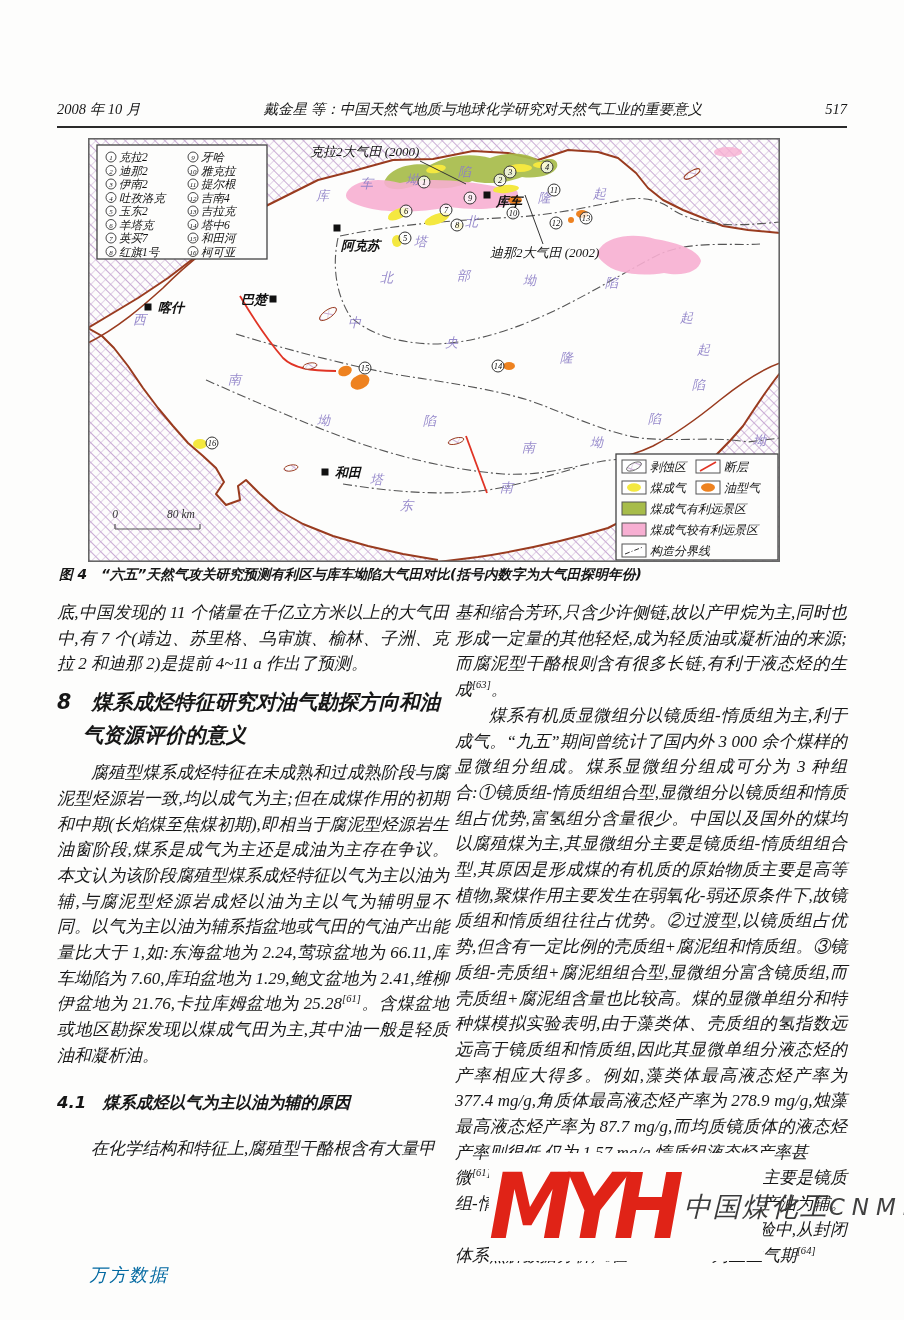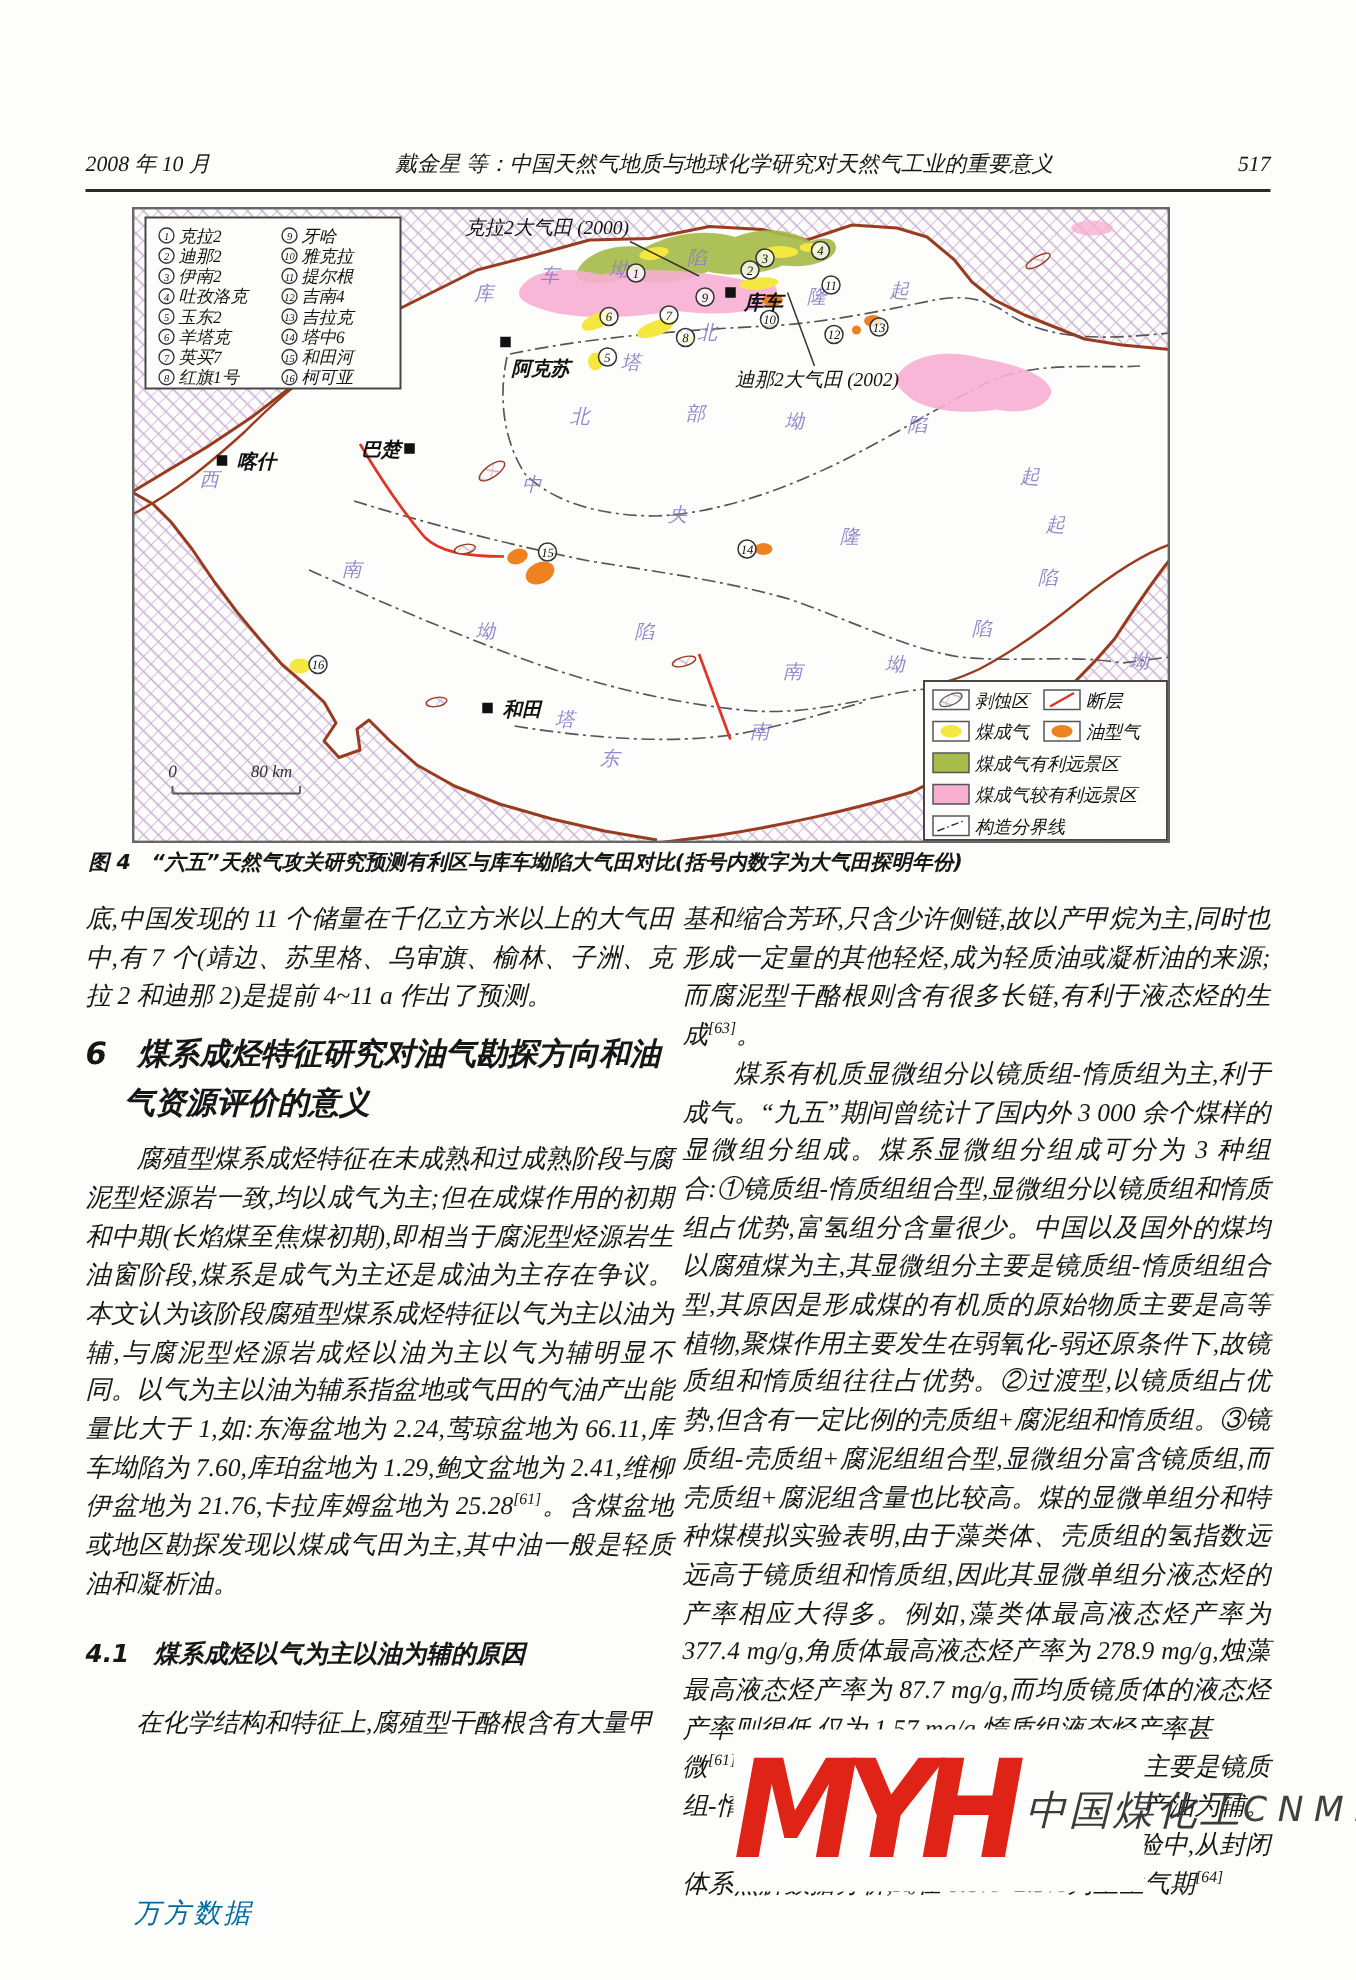--- a/index.html
+++ b/index.html
@@ -286,21 +286,21 @@
           <text x="562" y="417" font-size="12" fill="#111">构造分界线</text>
         </g>
 
       <rect x="0.8" y="0.8" width="690.4" height="422.4" fill="none" stroke="#666" stroke-width="1.6"></rect>
     </svg>
   </div>
   <div class="caption">图 4　“六五”天然气攻关研究预测有利区与库车坳陷大气田对比(括号内数字为大气田探明年份)</div>
 
   <div class="col leftcol">
     <p>底,中国发现的 11 个储量在千亿立方米以上的大气田中,有 7 个(靖边、苏里格、乌审旗、榆林、子洲、克拉 2 和迪那 2)是提前 4~11 a 作出了预测。</p>
-    <h2 class="sec">6　煤系成烃特征研究对油气勘探方向和油气资源评价的意义</h2>
+    <h2 class="sec">8　煤系成烃特征研究对油气勘探方向和油气资源评价的意义</h2>
     <p class="indent">腐殖型煤系成烃特征在未成熟和过成熟阶段与腐泥型烃源岩一致,均以成气为主;但在成煤作用的初期和中期(长焰煤至焦煤初期),即相当于腐泥型烃源岩生油窗阶段,煤系是成气为主还是成油为主存在争议。本文认为该阶段腐殖型煤系成烃特征以气为主以油为辅,与腐泥型烃源岩成烃以油为主以气为辅明显不同。以气为主以油为辅系指盆地或气田的气油产出能量比大于 1,如:东海盆地为 2.24,莺琼盆地为 66.11,库车坳陷为 7.60,库珀盆地为 1.29,鲍文盆地为 2.41,维柳伊盆地为 21.76,卡拉库姆盆地为 25.28<sup>[61]</sup>。含煤盆地或地区勘探发现以煤成气田为主,其中油一般是轻质油和凝析油。</p>
     <h3 class="subsec">4.1　煤系成烃以气为主以油为辅的原因</h3>
     <p class="indent">在化学结构和特征上,腐殖型干酪根含有大量甲</p>
   </div>
 
   <div class="col rightcol">
     <p>基和缩合芳环,只含少许侧链,故以产甲烷为主,同时也形成一定量的其他轻烃,成为轻质油或凝析油的来源;而腐泥型干酪根则含有很多长链,有利于液态烃的生成<sup>[63]</sup>。</p>
     <p class="indent">煤系有机质显微组分以镜质组-惰质组为主,利于成气。“九五”期间曾统计了国内外 3 000 余个煤样的显微组分组成。煤系显微组分组成可分为 3 种组合:①镜质组-惰质组组合型,显微组分以镜质组和惰质组占优势,富氢组分含量很少。中国以及国外的煤均以腐殖煤为主,其显微组分主要是镜质组-惰质组组合型,其原因是形成煤的有机质的原始物质主要是高等植物,聚煤作用主要发生在弱氧化-弱还原条件下,故镜质组和惰质组往往占优势。②过渡型,以镜质组占优势,但含有一定比例的壳质组+腐泥组和惰质组。③镜质组-壳质组+腐泥组组合型,显微组分富含镜质组,而壳质组+腐泥组含量也比较高。煤的显微单组分和特种煤模拟实验表明,由于藻类体、壳质组的氢指数远远高于镜质组和惰质组,因此其显微单组分液态烃的产率相应大得多。例如,藻类体最高液态烃产率为 377.4 mg/g,角质体最高液态烃产率为 278.9 mg/g,烛藻最高液态烃产率为 87.7 mg/g,而均质镜质体的液态烃产率则很低,仅为 1.57 mg/g,惰质组液态烃产率甚</p>
     <div class="fragwrap">
       <div class="fragline">

